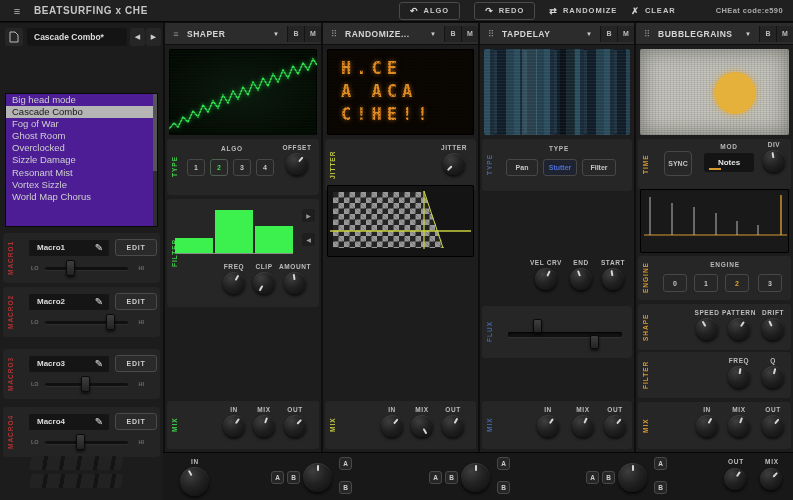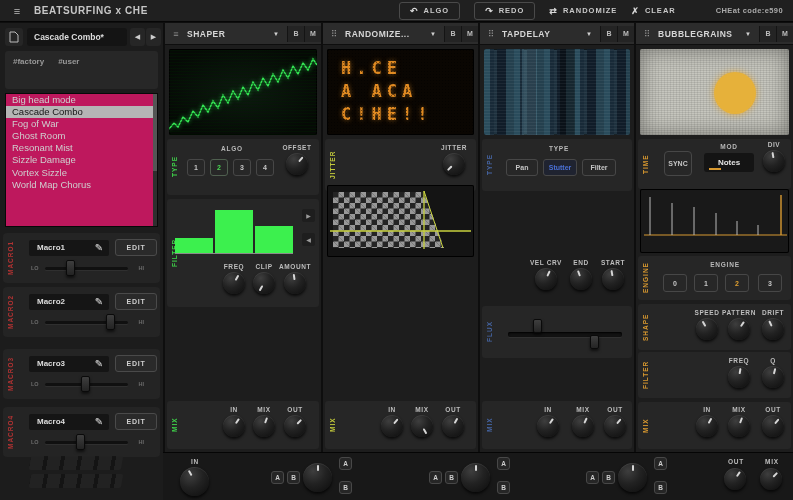--- a/index.html
+++ b/index.html
@@ -14,21 +14,21 @@
 .tb-frame{border:1px solid #4a4a4a;border-radius:3px;padding:3px 10px;}
 .tb-ico{font-size:9px;color:#d8d8d8;}
 .tb-cheat{font-size:7.5px;font-weight:bold;color:#a9a9a9;letter-spacing:.4px;margin-left:26px;}
 
 #sidebar{position:absolute;top:23px;left:0;width:163px;bottom:0;background:#1c1c1c;}
 .sb-iconbtn{position:absolute;left:5px;top:5px;width:18px;height:18px;background:#262626;border-radius:3px;display:flex;align-items:center;justify-content:center;}
 .sb-name{position:absolute;left:27px;top:5px;width:100px;height:18px;background:#141414;border-radius:3px;color:#ddd;font-size:8.5px;font-weight:bold;line-height:18px;padding-left:7px;}
 .sb-arrow{position:absolute;top:5px;width:15px;height:18px;background:#262626;border-radius:3px;color:#ccc;font-size:7px;display:flex;align-items:center;justify-content:center;}
 .tagbox{position:absolute;left:5px;top:28px;right:5px;height:38px;background:#272727;border-radius:3px;padding:6px 8px;display:flex;gap:14px;}
 .tag{font-size:8px;color:#989898;font-weight:bold;}
-#preset-list{position:absolute;left:5px;top:70px;right:5px;height:134px;background:#be185d;border:1px solid #090909;overflow:hidden;}
+#preset-list{position:absolute;left:5px;top:70px;right:5px;height:134px;background:#4c1d95;border:1px solid #090909;overflow:hidden;}
 .preset{height:12.1px;line-height:12.1px;font-size:9.5px;color:#cfcfcf;padding-left:6px;white-space:nowrap;}
 .preset.selected{background:#b5b5b5;color:#141414;}
 .sb-scroll{position:absolute;right:0;top:0;width:4px;height:100%;background:#2e2e2e;}
 .sb-thumb{position:absolute;top:0;width:4px;height:58%;background:#555;}
 .macro{position:absolute;left:3px;right:3px;height:50px;background:#242424;border-radius:4px;}
 .vlabel{position:absolute;left:2px;top:0;height:100%;width:10px;display:flex;align-items:center;justify-content:center;writing-mode:vertical-rl;transform:rotate(180deg);font-size:6.5px;font-weight:bold;letter-spacing:1px;}
 .c-red{color:#b23232;}.c-green{color:#3fd24a;}.c-yellow{color:#c2c93b;}.c-blue{color:#4565a4;}.c-orange{color:#d9992f;}
 .mname{position:absolute;left:26px;top:7px;width:80px;height:16px;background:#151515;border-radius:2px;color:#ddd;font-size:8px;font-weight:bold;line-height:16px;padding-left:8px;}
 .mpencil{position:absolute;left:88px;top:7px;width:16px;height:16px;color:#e0e0e0;font-size:10px;text-align:center;line-height:16px;}
 .medit{position:absolute;left:112px;top:6px;width:42px;height:17px;border:1px solid #4a4a4a;border-radius:3px;background:#2a2a2a;color:#cfcfcf;font-size:7px;font-weight:bold;letter-spacing:.8px;display:flex;align-items:center;justify-content:center;}
@@ -126,35 +126,32 @@
   <aside id="sidebar">
     <div class="sb-iconbtn">
       <svg width="10" height="12" viewBox="0 0 10 12">
           <path d="M1 1 h5 l3 3 v7 h-8 z" fill="none" stroke="#bbbbbb" stroke-width="1"></path>
         </svg>
     </div>
     <div class="sb-name">Cascade Combo*</div>
     <div class="sb-arrow" style="left:130px;">◀</div>
     <div class="sb-arrow" style="left:146px;">▶</div>
 
-    <div class="tagbox">
-      <span class="tag">#factory</span>
-      <span class="tag">#user</span>
-    </div>
 
     <div id="preset-list">
       <div class="sb-scroll">
           <div class="sb-thumb"></div>
         </div>
     <div class="preset">Big head mode</div>
         <div class="preset selected">Cascade Combo</div>
         <div class="preset">Fog of War</div>
         <div class="preset">Ghost Room</div>
+        <div class="preset">Overclocked</div>
+        <div class="preset">Sizzle Damage</div>
         <div class="preset">Resonant Mist</div>
-        <div class="preset">Sizzle Damage</div>
         <div class="preset">Vortex Sizzle</div>
         <div class="preset">World Map Chorus</div>
       </div>
 
     <div class="macro" style="top:210px;">
       <span class="vlabel c-red">MACRO1</span>
       <div class="mname">Macro1</div>
       <span class="mpencil">✎</span>
       <div class="medit">EDIT</div>
       <span class="mlo">LO</span>

